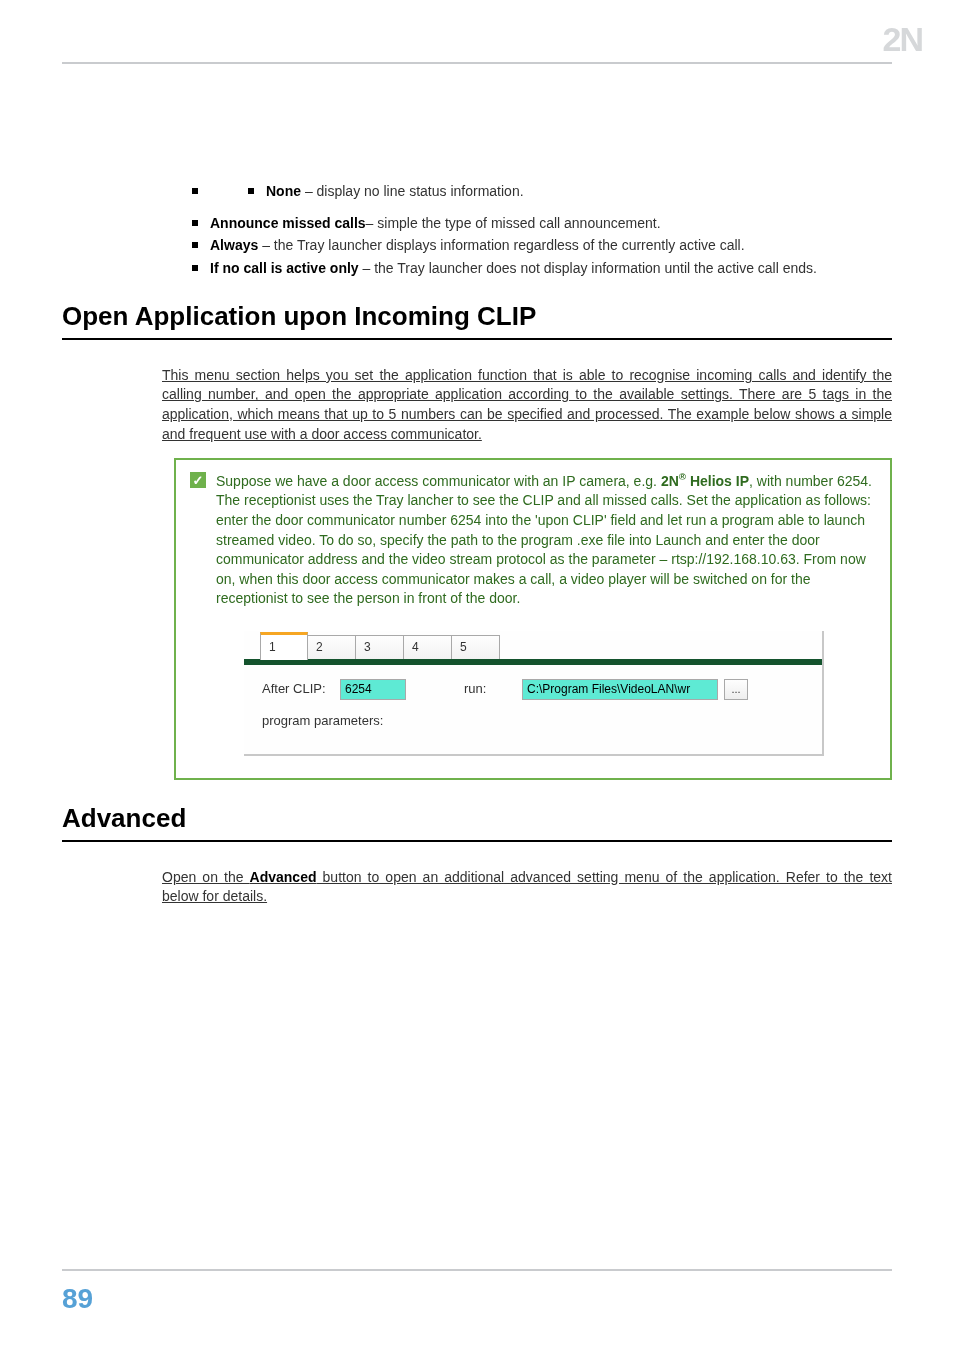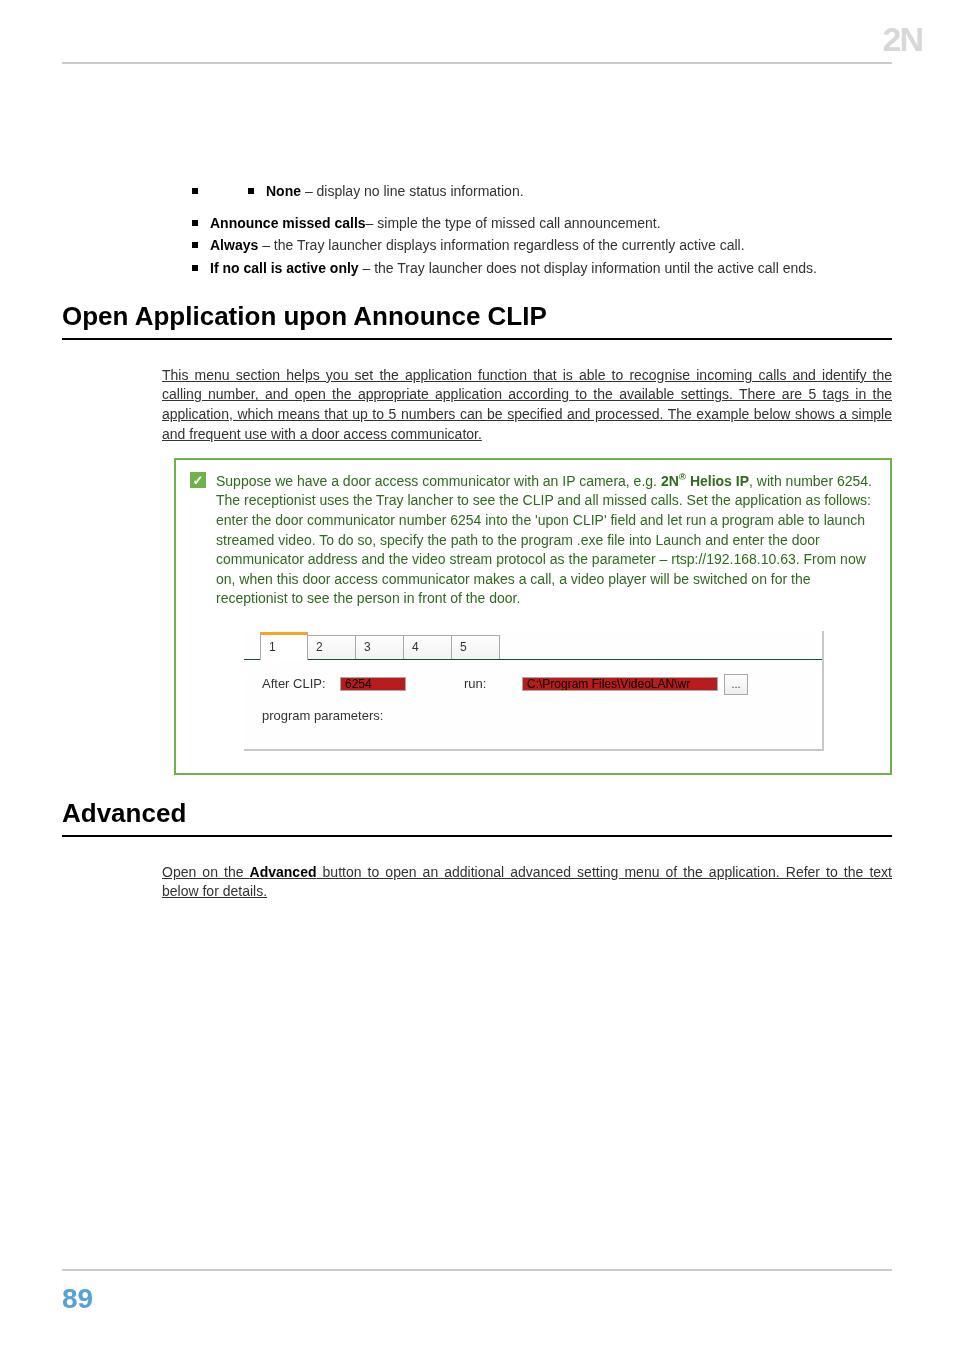--- a/index.html
+++ b/index.html
@@ -158,39 +158,39 @@
     height: 28px;
     border-top: 3px solid #f6a623;
     background: #fff;
     border-right: 1px solid #a9a9a9;
     border-bottom: none;
     margin-bottom: -1px;
     z-index: 2;
     position: relative;
   }
   .tab-body {
-    border-top: 1px solid #14532d;
+    border-top: 6px solid #14532d;
     padding: 14px 16px 0 18px;
   }
   .form-row {
     display: flex;
     align-items: center;
     margin-bottom: 12px;
   }
   .form-row .lbl { color: #333; }
   .form-row .lbl.l1 { width: 78px; }
   .form-row .lbl.l2 { width: 58px; margin-left: 58px; }
   .form-row .lbl.l3 { width: 168px; }
   .tinput {
     font-family: Tahoma, Arial, sans-serif;
     font-size: 12px;
     border: 1px solid #a9a9a9;
-    background: #b91c1c;
+    background: #5eead4;
     padding: 2px 4px;
-    height: 14px;
+    height: 21px;
     color: #000;
   }
   .tinput.w1 { width: 66px; }
   .tinput.w2 { width: 196px; }
   .tinput.w3 { width: 260px; }
   .browse-btn {
     width: 24px;
     height: 21px;
     border: 1px solid #a9a9a9;
     background: linear-gradient(#fefefe,#eee);
@@ -232,21 +232,21 @@
       <li>
         <ul>
           <li><b>None</b><span> – display no line status information.</span></li>
         </ul>
       </li>
       <li><b>Announce missed calls</b><span>– simple the type of missed call announcement.</span></li>
       <li><b>Always</b><span> – the Tray launcher displays information regardless of the currently active call.</span></li>
       <li><b>If no call is active only</b><span> – the Tray launcher does not display information until the active call ends.</span></li>
     </ul>
 
-    <h2 class="section">Open Application upon Announce CLIP</h2>
+    <h2 class="section">Open Application upon Incoming CLIP</h2>
     <div class="section-body">
       <p>This menu section helps you set the application function that is able to recognise incoming calls and identify the calling number, and open the appropriate application according to the available settings. There are 5 tags in the application, which means that up to 5 numbers can be specified and processed. The example below shows a simple and frequent use with a door access communicator.</p>
     </div>
 
     <div class="note-outer">
       <div class="note-inner">
         <div class="note-check"></div>
         <div class="note-text">
           <span>Suppose we have a door access communicator with an IP camera, e.g. </span><b><span>2N</span><sup>®</sup><span> Helios IP</span></b><span>, with number 6254. The receptionist uses the Tray lancher to see the CLIP and all missed calls. Set the application as follows: enter the door communicator number 6254 into the 'upon CLIP' field and let run a program able to launch streamed video. To do so, specify the path to the program .exe file into Launch and enter the door communicator address and the video stream protocol as the parameter – rtsp://192.168.10.63. From now on, when this door access communicator makes a call, a video player will be switched on for the receptionist to see the person in front of the door.</span>
         </div>

